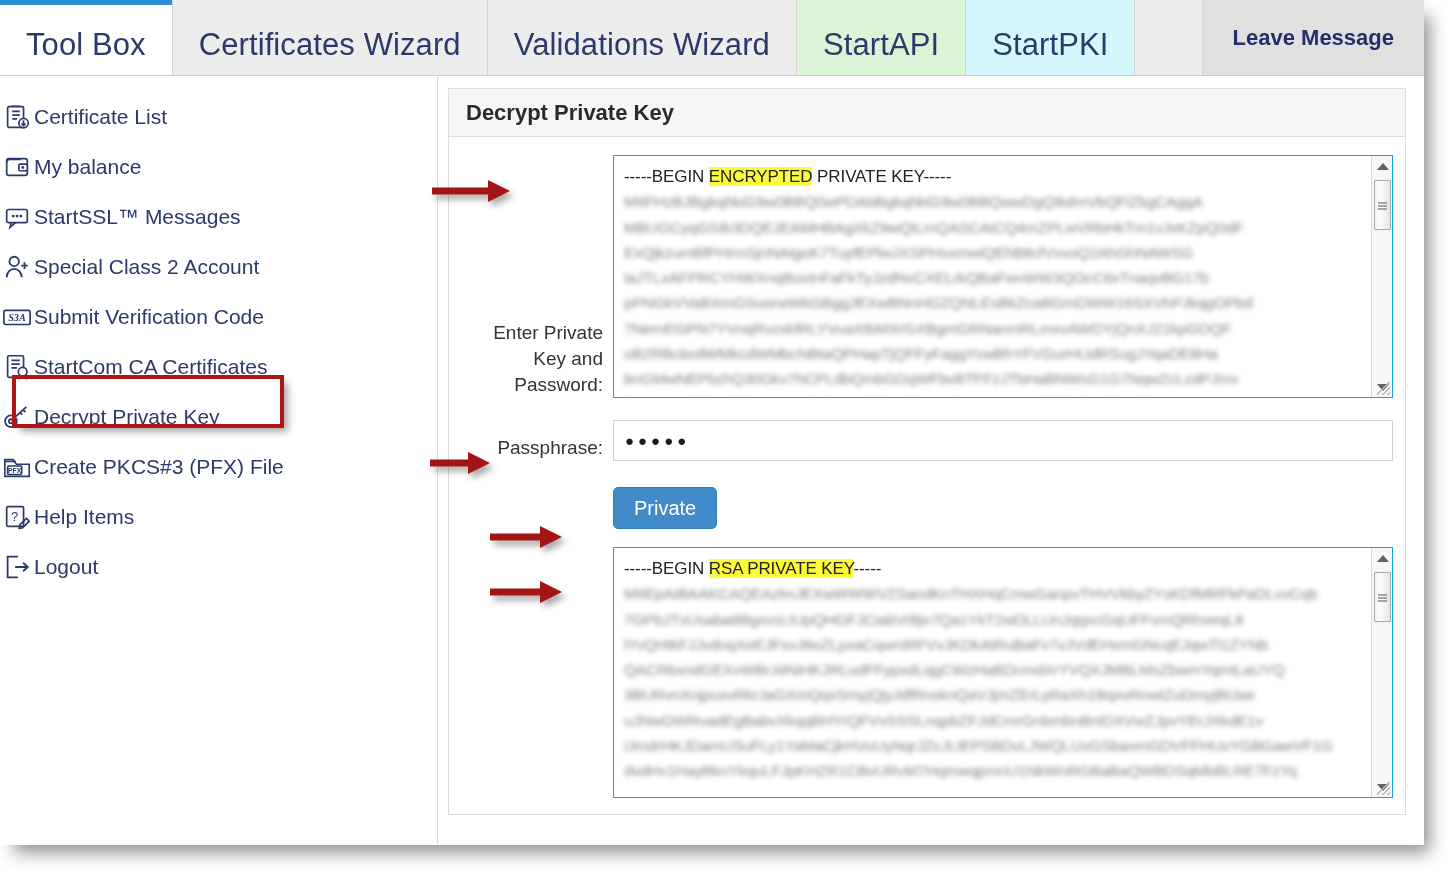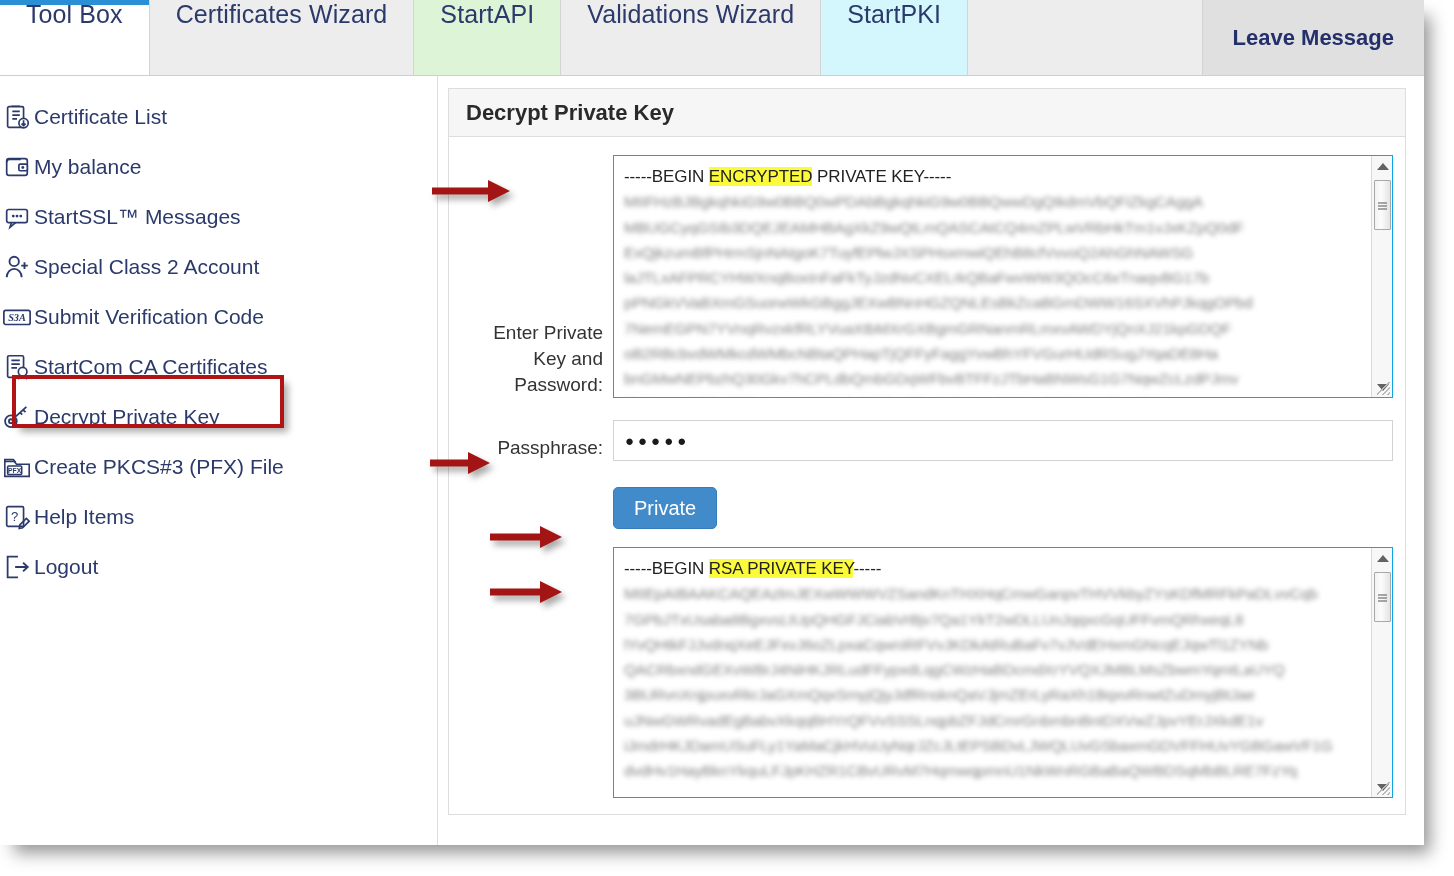--- a/index.html
+++ b/index.html
@@ -33,24 +33,24 @@
     position: relative;
     height: 76px;
     background: #ededed;
     border-bottom: 1px solid #cfcfcf;
     display: flex;
     align-items: stretch;
   }
   .tab {
     position: relative;
     display: flex;
-    align-items: flex-start;
+    align-items: flex-end;
     justify-content: center;
-    padding: 0 26px;
-    font-size: 25px;
+    padding: 12px 26px;
+    font-size: 31px;
     color: #2b3a6b;
     background: #ededed;
     border-right: 1px solid #d4d4d4;
     letter-spacing: 0.1px;
     cursor: pointer;
     white-space: nowrap;
   }
   .tab.active {
     background: #ffffff;
     border-right: 1px solid #d4d4d4;
@@ -334,25 +334,25 @@
 <div id="app">
   <div class="page-shell">
 
     <div class="tabbar">
       <div class="tab active">
         <span>Tool Box</span>
       </div>
       <div class="tab">
         <span>Certificates Wizard</span>
       </div>
+      <div class="tab">
+        <span>Validations Wizard</span>
+      </div>
       <div class="tab green">
         <span>StartAPI</span>
-      </div>
-      <div class="tab">
-        <span>Validations Wizard</span>
       </div>
       <div class="tab cyan">
         <span>StartPKI</span>
       </div>
       <div class="tab-spacer"></div>
       <div class="tab-leave">
         <span>Leave Message</span>
       </div>
     </div>
 

